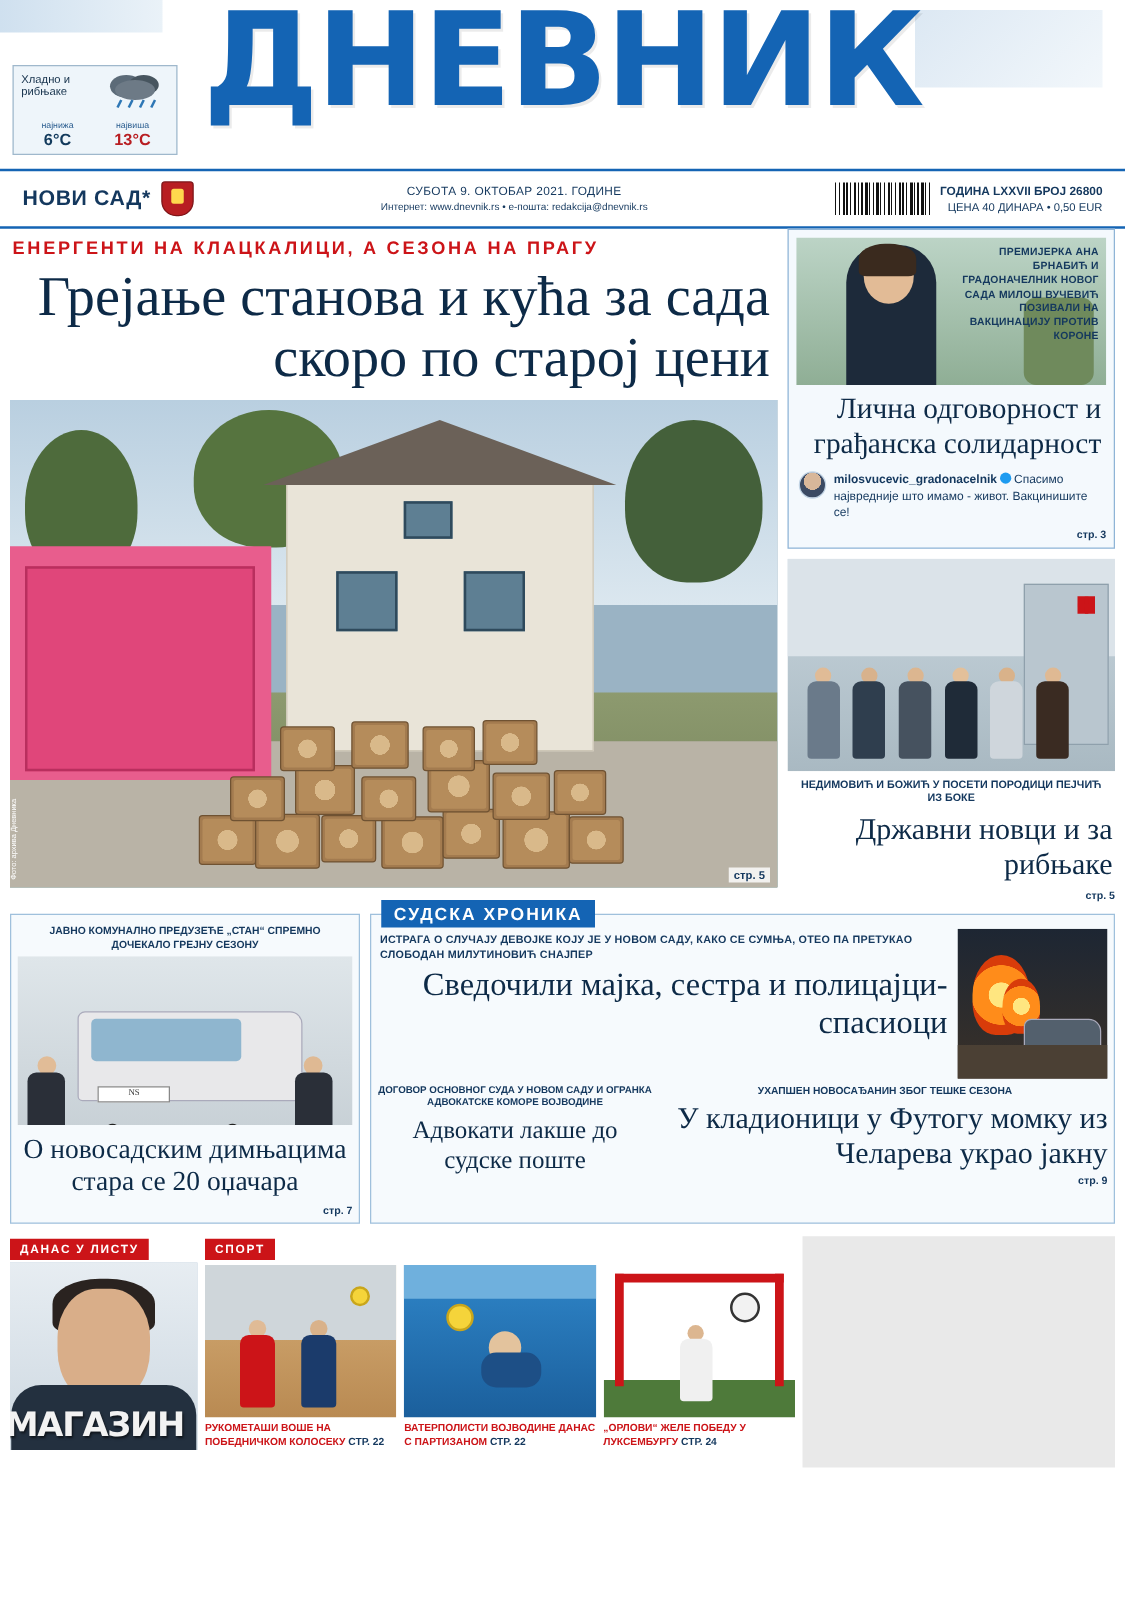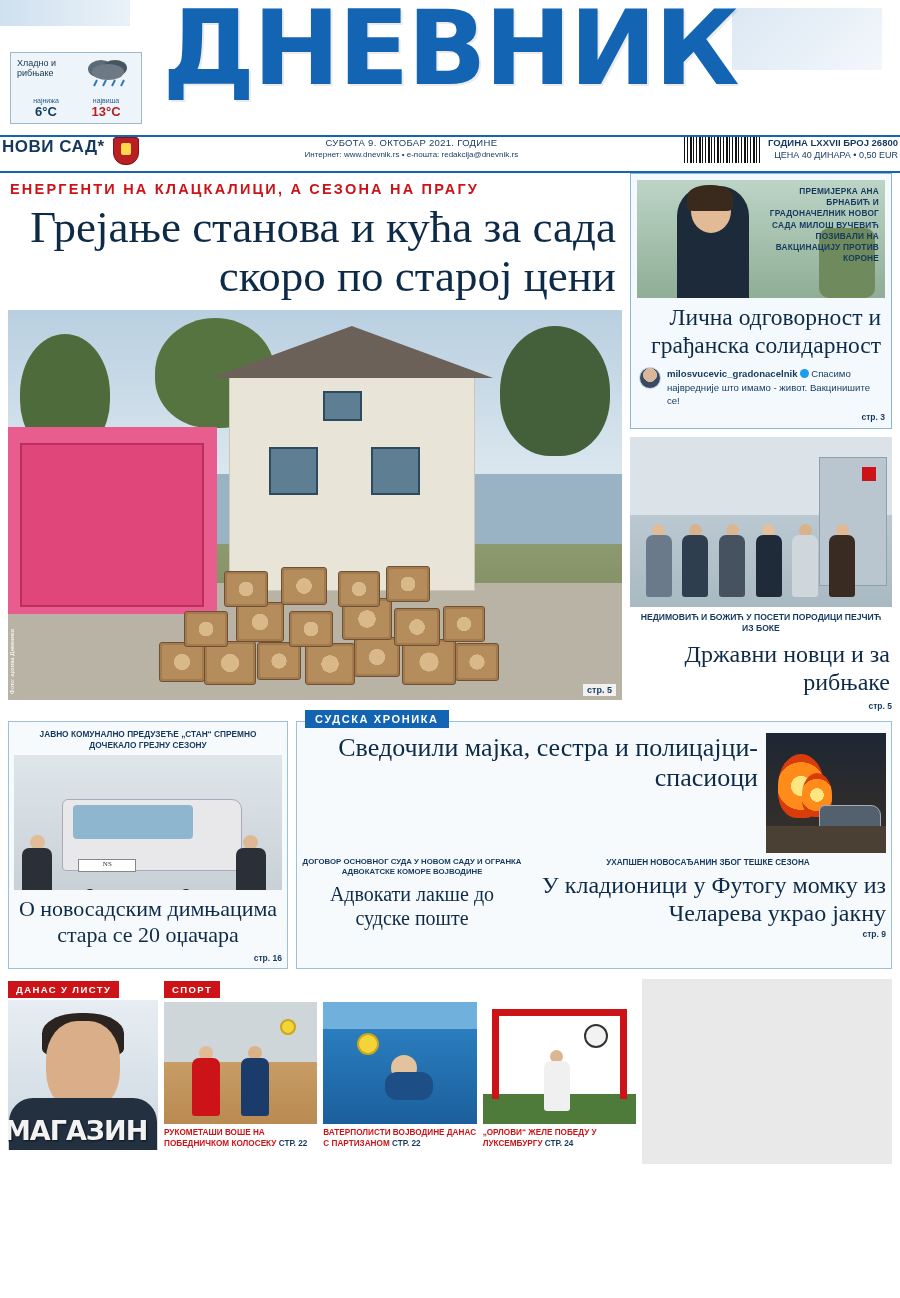--- a/index.html
+++ b/index.html
@@ -54,23 +54,23 @@
     position: absolute; left: 6px; bottom: 4px; right: 6px;
     display: flex; justify-content: space-between;
   }
   .wcol { text-align: center; width: 58px; }
   .wcol .lbl { font-size: 7px; color: #2a5d8f; display:block; }
   .wcol .val { font-size: 13px; font-weight: bold; color: #123a5c; display:block; }
   .wcol.high .val { color: #b81e22; }
 
   
   .infobar {
-    position: relative; height: 38px; width: 100%;
+    position: relative; height: 48px; width: 100%;
     border-top: 2px solid #1464b4; border-bottom: 2px solid #1464b4;
-    display: flex; padding: 0 2px;
+    display: flex; align-items: center; padding: 0 18px;
     background:#fff;
   }
   .city {
     font-family: "Liberation Sans", sans-serif;
     font-weight: 800; font-size: 17px; color: #14385e; letter-spacing: 0.5px;
   }
   .crest {
     width: 26px; height: 28px; margin-left: 8px;
     background: #b81e22; border: 1px solid #7d1418;
     border-radius: 3px 3px 12px 12px;
@@ -176,21 +176,21 @@
   
   .mid { margin-top: 10px; display:flex; gap: 8px; }
   .mid-left { width: 280px; border:1px solid #9fc0dc; background:#f6fafd; padding:5px; }
   .mid-left .cap { font-family:"Liberation Sans",sans-serif; font-size:8.3px; font-weight:bold;
       text-align:center; color:#14385e; line-height:1.35; padding:2px 2px 4px; }
   .mid-left .ph { width:100%; height:135px; overflow:hidden; }
   .mid-left .hd { text-align:center; font-size:22px; line-height:1.2; color:#0d2a47; padding:6px 2px 2px; }
   .mid-right { flex:1; border:1px solid #9fc0dc; background:#f6fafd; padding:5px; position:relative; }
   .sect-tab {
     display:inline-block; background:#1464b4; color:#fff;
-    font-family:"Liberation Sans",sans-serif; font-size:11px; font-weight:bold;
+    font-family:"Liberation Sans",sans-serif; font-size:14px; font-weight:bold;
     letter-spacing:1.6px; padding:3px 10px; position:absolute; top:-12px; left:8px;
   }
   .mid-right-inner { display:flex; gap:6px; padding-top:6px; }
   .mr-text { flex:1; }
   .mr-lede {
     font-family:"Liberation Sans",sans-serif; font-size:8.6px; color:#14385e;
     line-height:1.4; font-weight:bold; letter-spacing:0.2px; padding:2px 2px 4px;
   }
   .mr-head { text-align:right; font-size:26px; line-height:1.16; color:#0d2a47; padding:0 2px 6px 0; }
   .mr-photo { width:120px; height:120px; overflow:hidden; flex:0 0 120px; }
@@ -471,28 +471,29 @@
                 <div class="head" style="background:#e1bc97;width:15px;height:15px;"></div>
                 <div class="body" style="background:#2a2f38;width:30px;height:72px;"></div>
               </div>
             <div class="person" style="position:absolute;right:6%;bottom:2%;width:30px;">
                 <div class="head" style="background:#dfb993;width:15px;height:15px;"></div>
                 <div class="body" style="background:#2a2f38;width:30px;height:72px;"></div>
               </div>
           </div>
         </div>
         <div class="hd">О новосадским димњацима стара се 20 оџачара</div>
-        <div class="pg-right">стр. 16</div>
+        <div class="pg-right">стр. 7</div>
       </div>
 
       <div class="mid-right">
         <span class="sect-tab">СУДСКА ХРОНИКА</span>
 
         <div class="mid-right-inner">
           <div class="mr-text">
+            <div class="mr-lede">ИСТРАГА О СЛУЧАЈУ ДЕВОЈКЕ КОЈУ ЈЕ У НОВОМ САДУ, КАКО СЕ СУМЊА, ОТЕО ПА ПРЕТУКАО СЛОБОДАН МИЛУТИНОВИЋ СНАЈПЕР</div>
             <div class="mr-head">Сведочили мајка, сестра и полицајци-спасиоци</div>
           </div>
           <div class="mr-photo">
             <div class="scene" style="position:relative;height:120px;">
               <div class="street-night"></div>
               <div class="fire" style="left:10%;top:18%;width:46px;height:64px;"></div>
               <div class="fire" style="left:30%;top:34%;width:30px;height:44px;"></div>
               <div class="car" style="right:4%;bottom:18%;width:62px;height:26px;background:#53606d;"></div>
               <div style="position:absolute;left:0;bottom:0;right:0;height:22%;background:#4b4034;"></div>
             </div>

